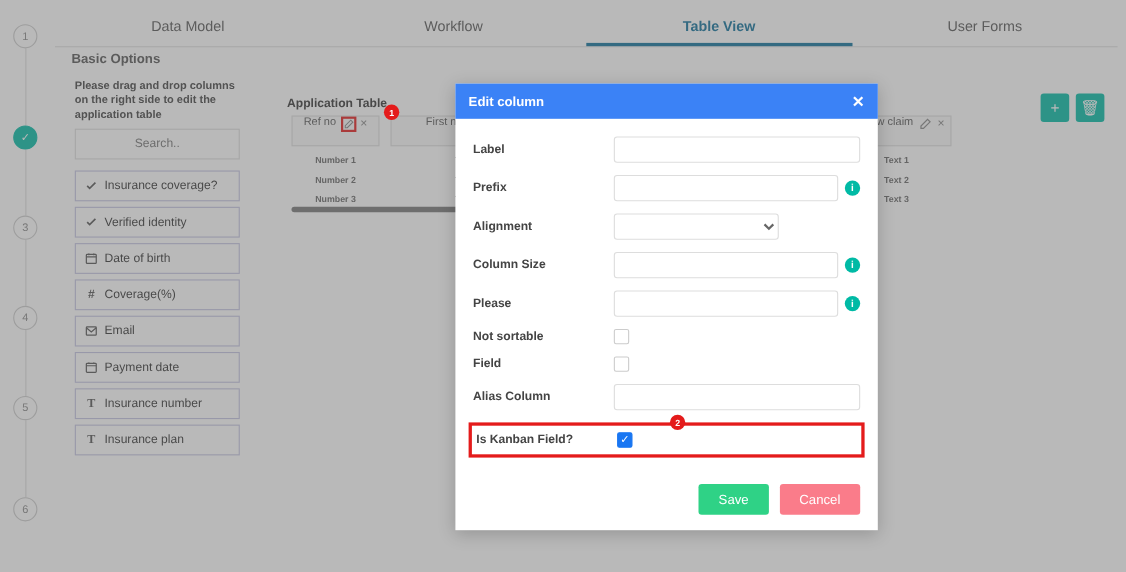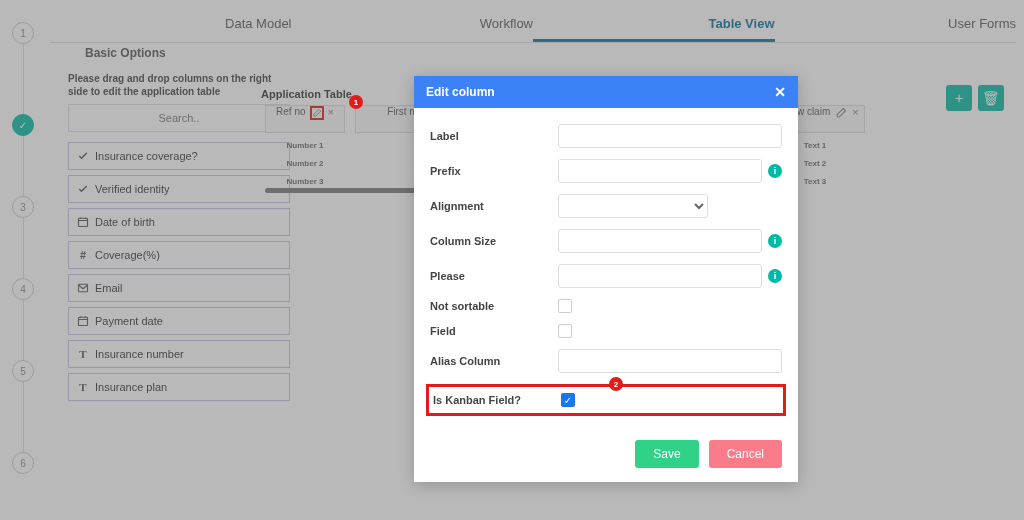--- a/index.html
+++ b/index.html
@@ -8,27 +8,27 @@
     
     .stepper { position: absolute; left: 8px; top: 22px; width: 30px; display: flex; flex-direction: column; align-items: center; }
     .step { width: 22px; height: 22px; border-radius: 50%; border: 1px solid #ccc; display: flex; align-items: center; justify-content: center; font-size: 10px; color: #888; background: #fff; position: relative; z-index: 2; }
     .step.active { background: #00baa5; border-color: #00baa5; color: #fff; }
     .step-line { width: 1px; background: #ddd; flex: 0 0 auto; }
     .step-line.h60 { height: 60px; }
     .step-line.h70 { height: 70px; }
     
     
     .tabs { position: absolute; left: 50px; top: 8px; right: 8px; height: 35px; display: flex; border-bottom: 1px solid #e0e0e0; }
-    .tab { flex: 1; text-align: right; font-size: 13px; color: #555; padding-top: 8px; cursor: pointer; }
+    .tab { flex: 1; text-align: center; font-size: 13px; color: #555; padding-top: 8px; cursor: pointer; }
     .tab.active { color: #0d6f9a; font-weight: 700; border-bottom: 3px solid #0d6f9a; }
     
-    .section-title { position: absolute; left: 65px; top: 46px; font-size: 12px; color: #555; font-weight: 600; margin-left: 20px; }
-    
-    
-    .left-col { position: absolute; left: 68px; top: 72px; width: 222px; }
+    .section-title { position: absolute; left: 65px; top: 46px; font-size: 12px; color: #555; font-weight: 600; }
+    
+    
+    .left-col { position: absolute; left: 68px; top: 72px; width: 150px; }
     .left-col .hint { font-size: 10px; color: #444; font-weight: 600; line-height: 1.3; margin-bottom: 6px; }
     .search-box { width: 100%; height: 28px; border: 1px solid #ddd; font-size: 11px; padding: 0 10px; text-align: center; color: #888; margin-bottom: 10px; }
     .field-item { width: 100%; height: 28px; border: 1px solid #c4c4e2; margin-bottom: 5px; display: flex; align-items: center; padding: 0 8px; font-size: 11px; color: #333; gap: 6px; }
     .field-item .icn { width: 12px; display: flex; justify-content: center; color: #555; font-size: 11px; }
     
     
     .apptable-label { position: absolute; left: 261px; top: 88px; font-size: 11px; font-weight: 700; color: #333; }
     .table-area { position: absolute; left: 265px; top: 105px; right: 65px; height: 80px; }
     .col-headers { display: flex; gap: 10px; }
     .col-head { border: 1px solid #ddd; background: #fafafa; height: 28px; display: flex; justify-content: center; font-size: 10px; color: #555; min-width: 80px; flex: 0 0 auto; padding: 0 2px; gap: 4px; }

